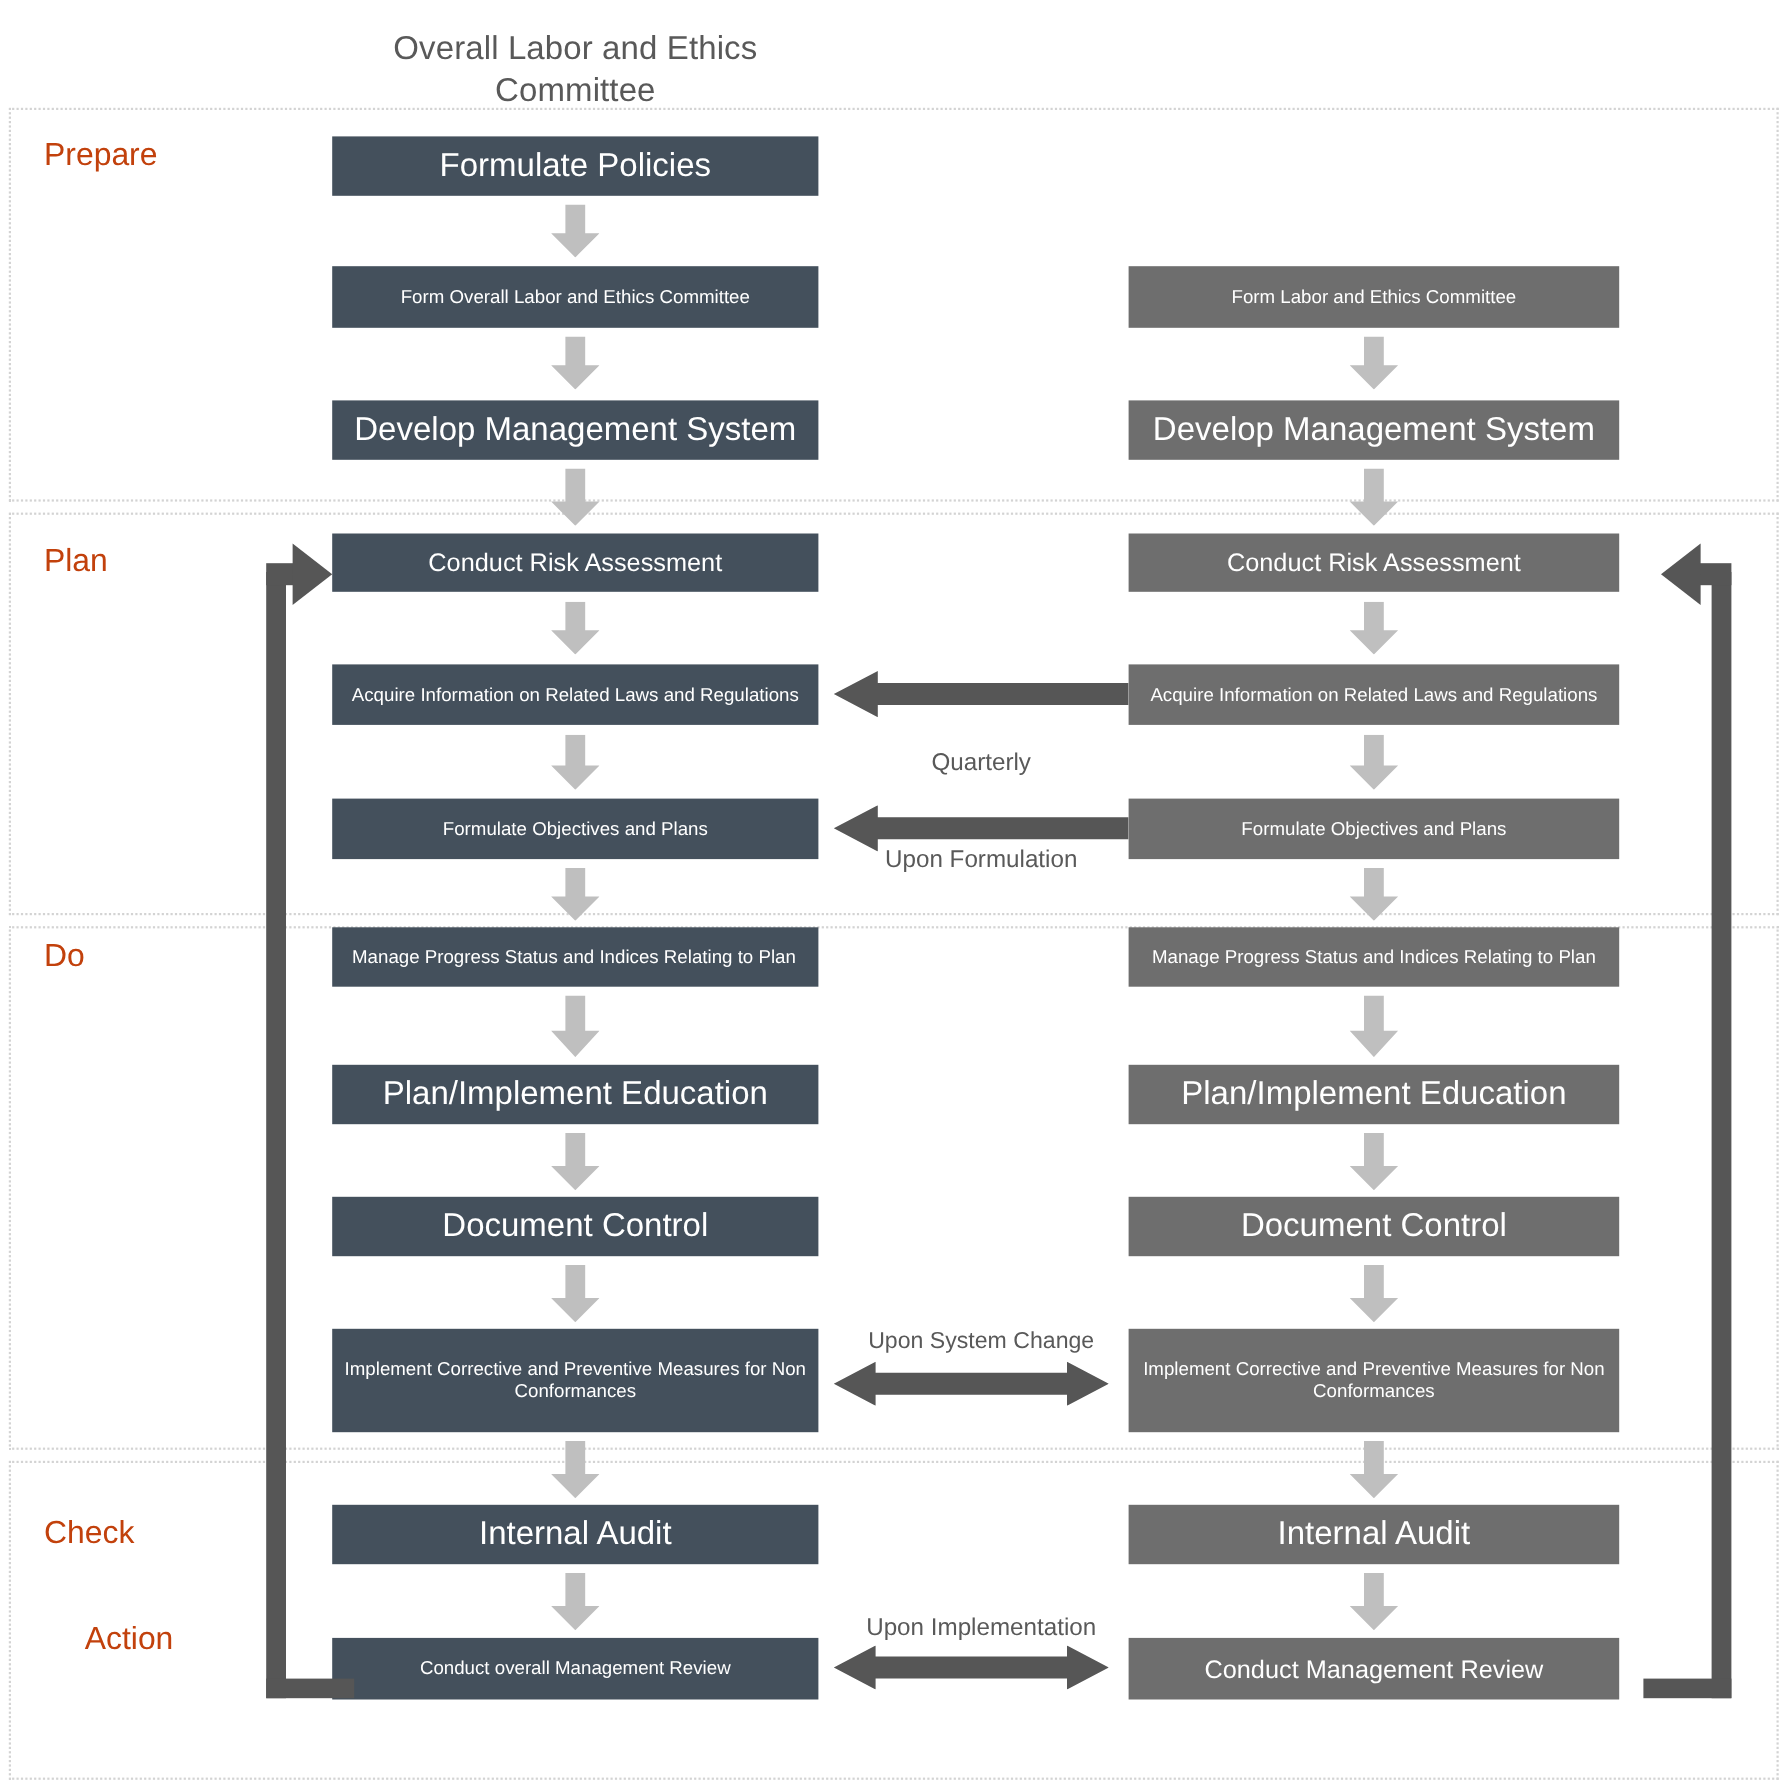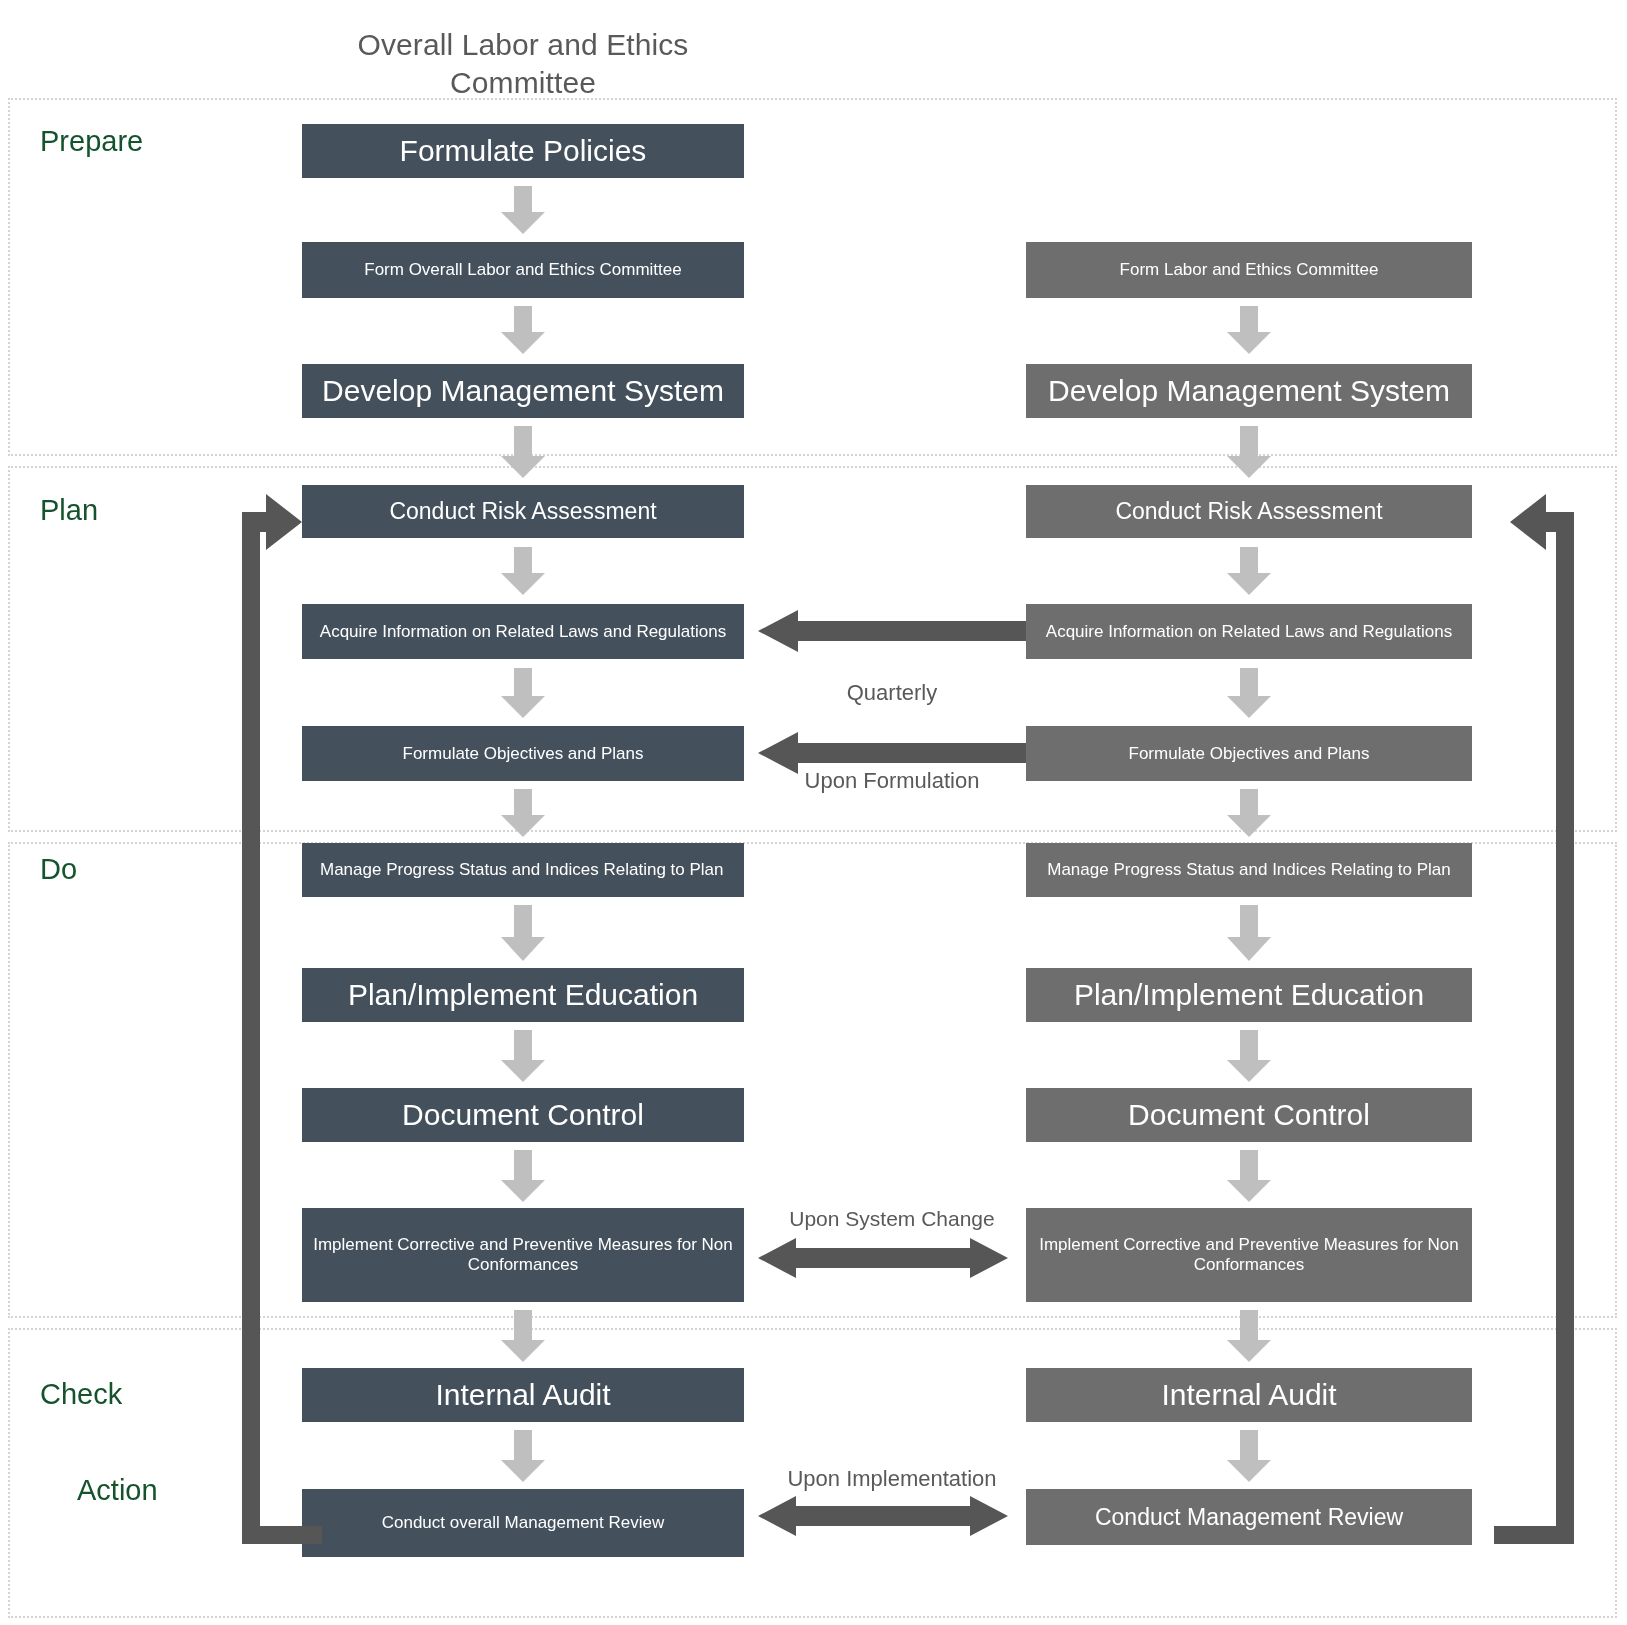--- a/index.html
+++ b/index.html
@@ -43,21 +43,21 @@
   }
   #band-prepare { top: 98px;   height: 358px; }
   #band-plan    { top: 466px;  height: 366px; }
   #band-do      { top: 842px;  height: 476px; }
   #band-check   { top: 1328px; height: 290px; }
 
   
   .phase-label {
     position: absolute;
     left: 40px;
-    color: #14532d;
+    color: #c2410c;
     font-size: 29px;
     font-weight: 400;
     line-height: 1;
     white-space: nowrap;
   }
   #phase-prepare { top: 127px; }
   #phase-plan    { top: 496px; }
   #phase-do      { top: 855px; }
   #phase-check   { top: 1380px; }
   #phase-action  { top: 1476px; margin-left: 37px; }
@@ -168,21 +168,21 @@
   </div>
 
   <div class="pbox left fs-sm" style="top:1208px;height:94px;">
     <span class="txt">Implement Corrective and Preventive Measures for Non Conformances</span>
   </div>
 
   <div class="pbox left fs-lg" style="top:1368px;height:54px;">
     <span class="txt">Internal Audit</span>
   </div>
 
-  <div class="pbox left fs-sm" style="top:1489px;height:68px;">
+  <div class="pbox left fs-sm" style="top:1489px;height:56px;">
     <span class="txt">Conduct overall Management Review</span>
   </div>
 
   <div class="pbox right fs-sm" style="top:242px;height:56px;">
     <span class="txt">Form Labor and Ethics Committee</span>
   </div>
 
   <div class="pbox right fs-lg" style="top:364px;height:54px;">
     <span class="txt">Develop Management System</span>
   </div>

